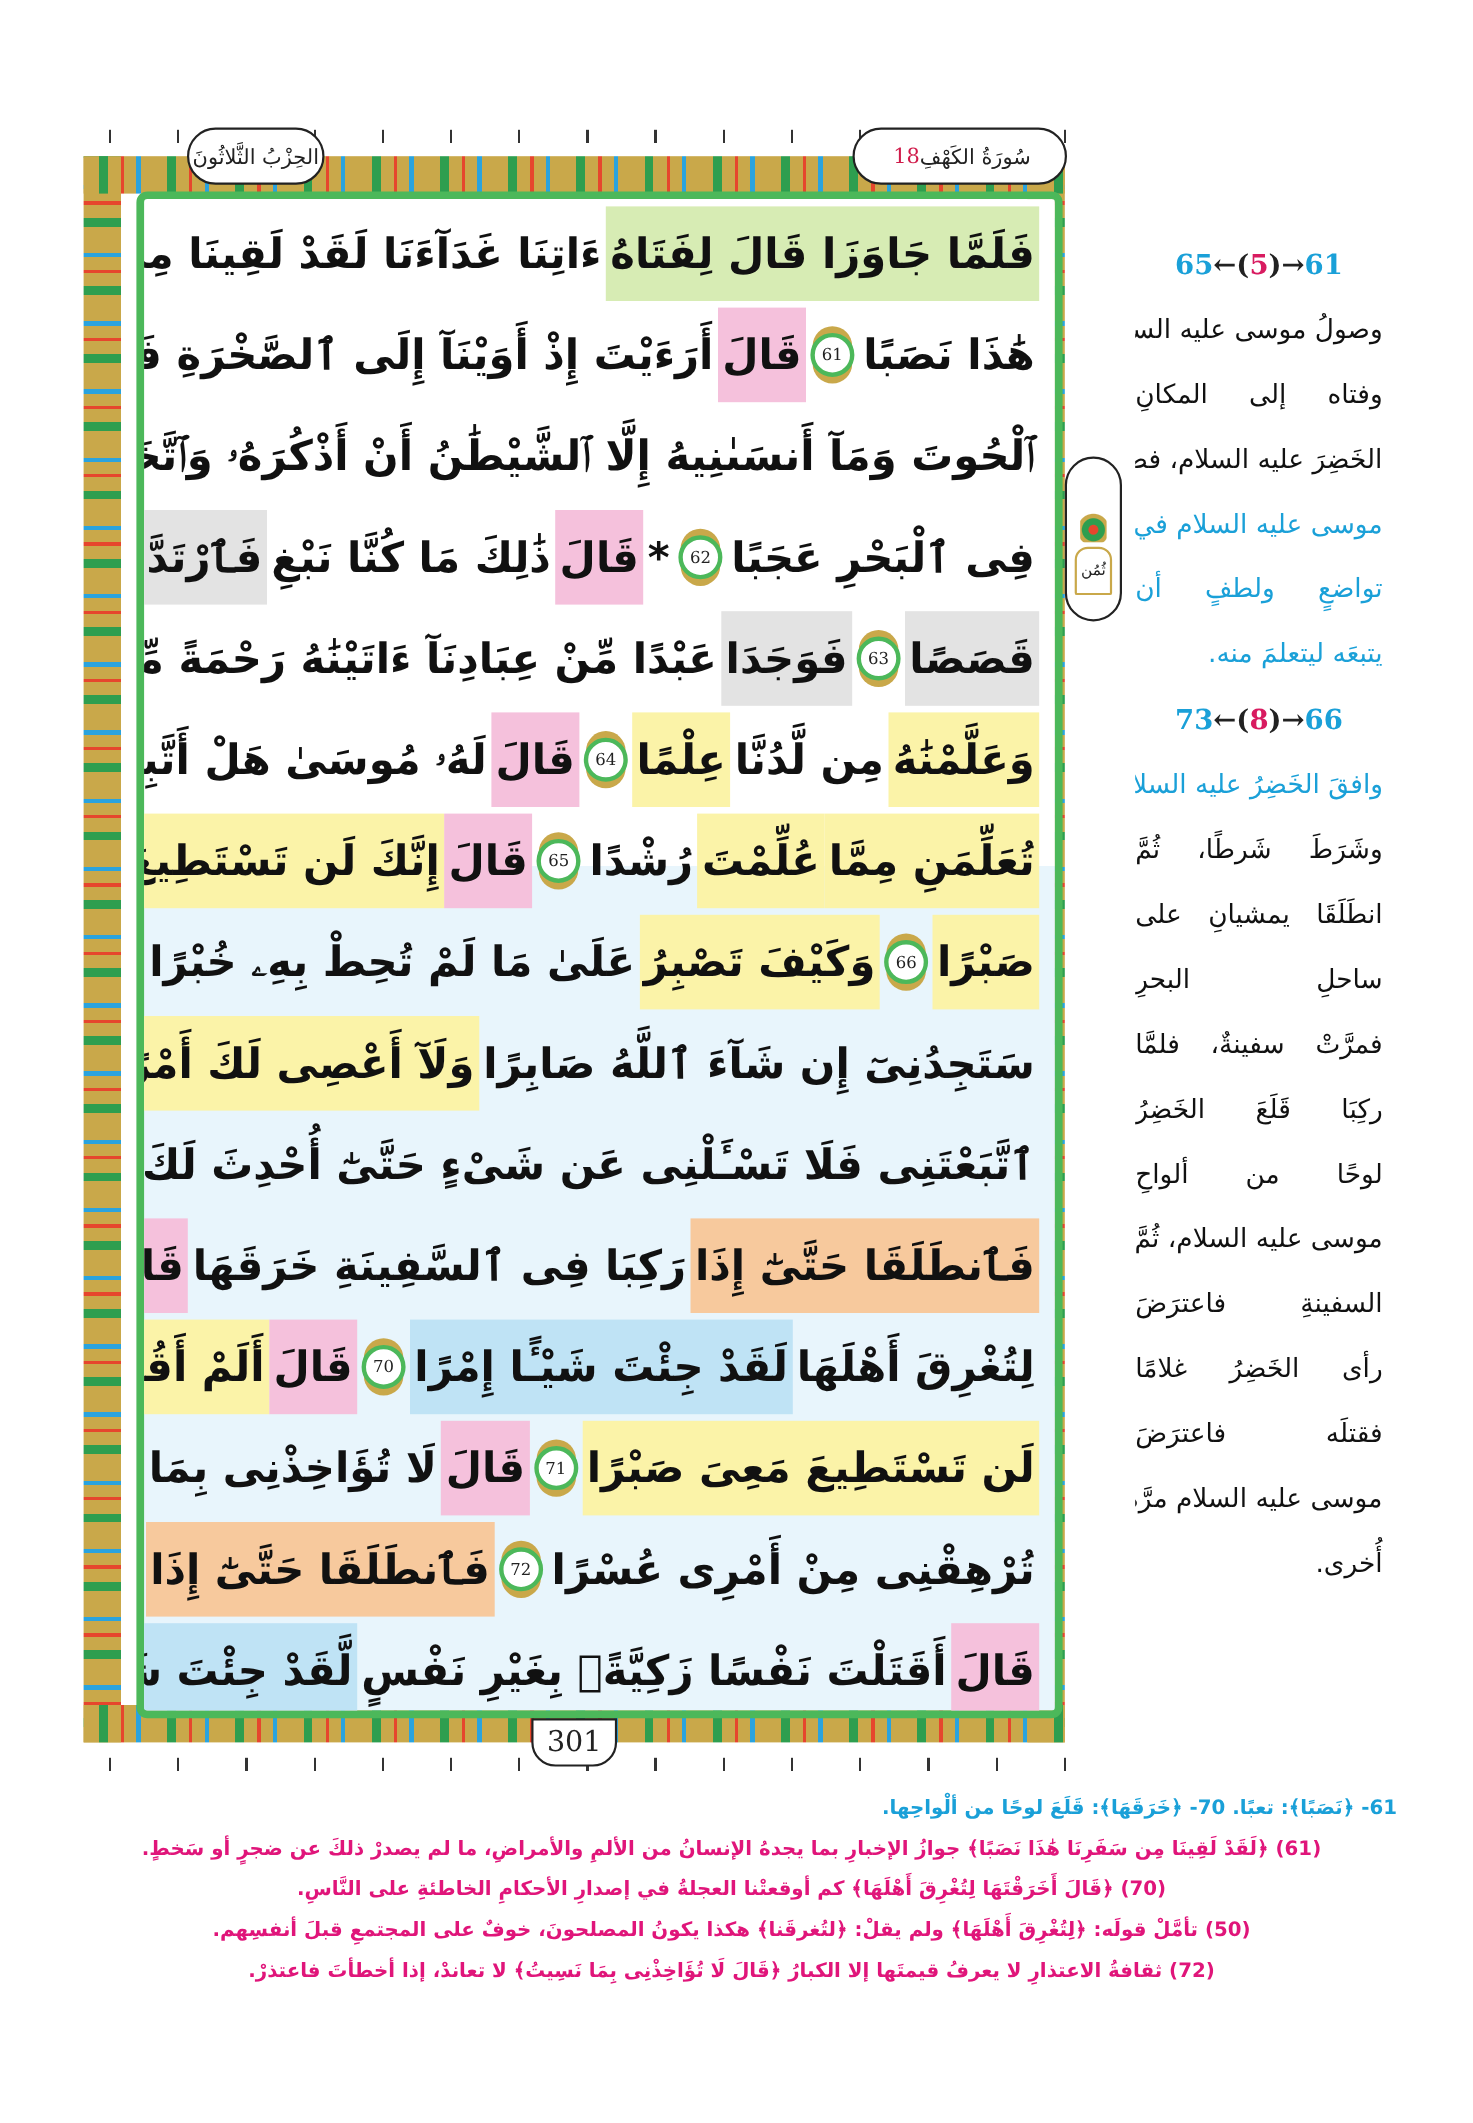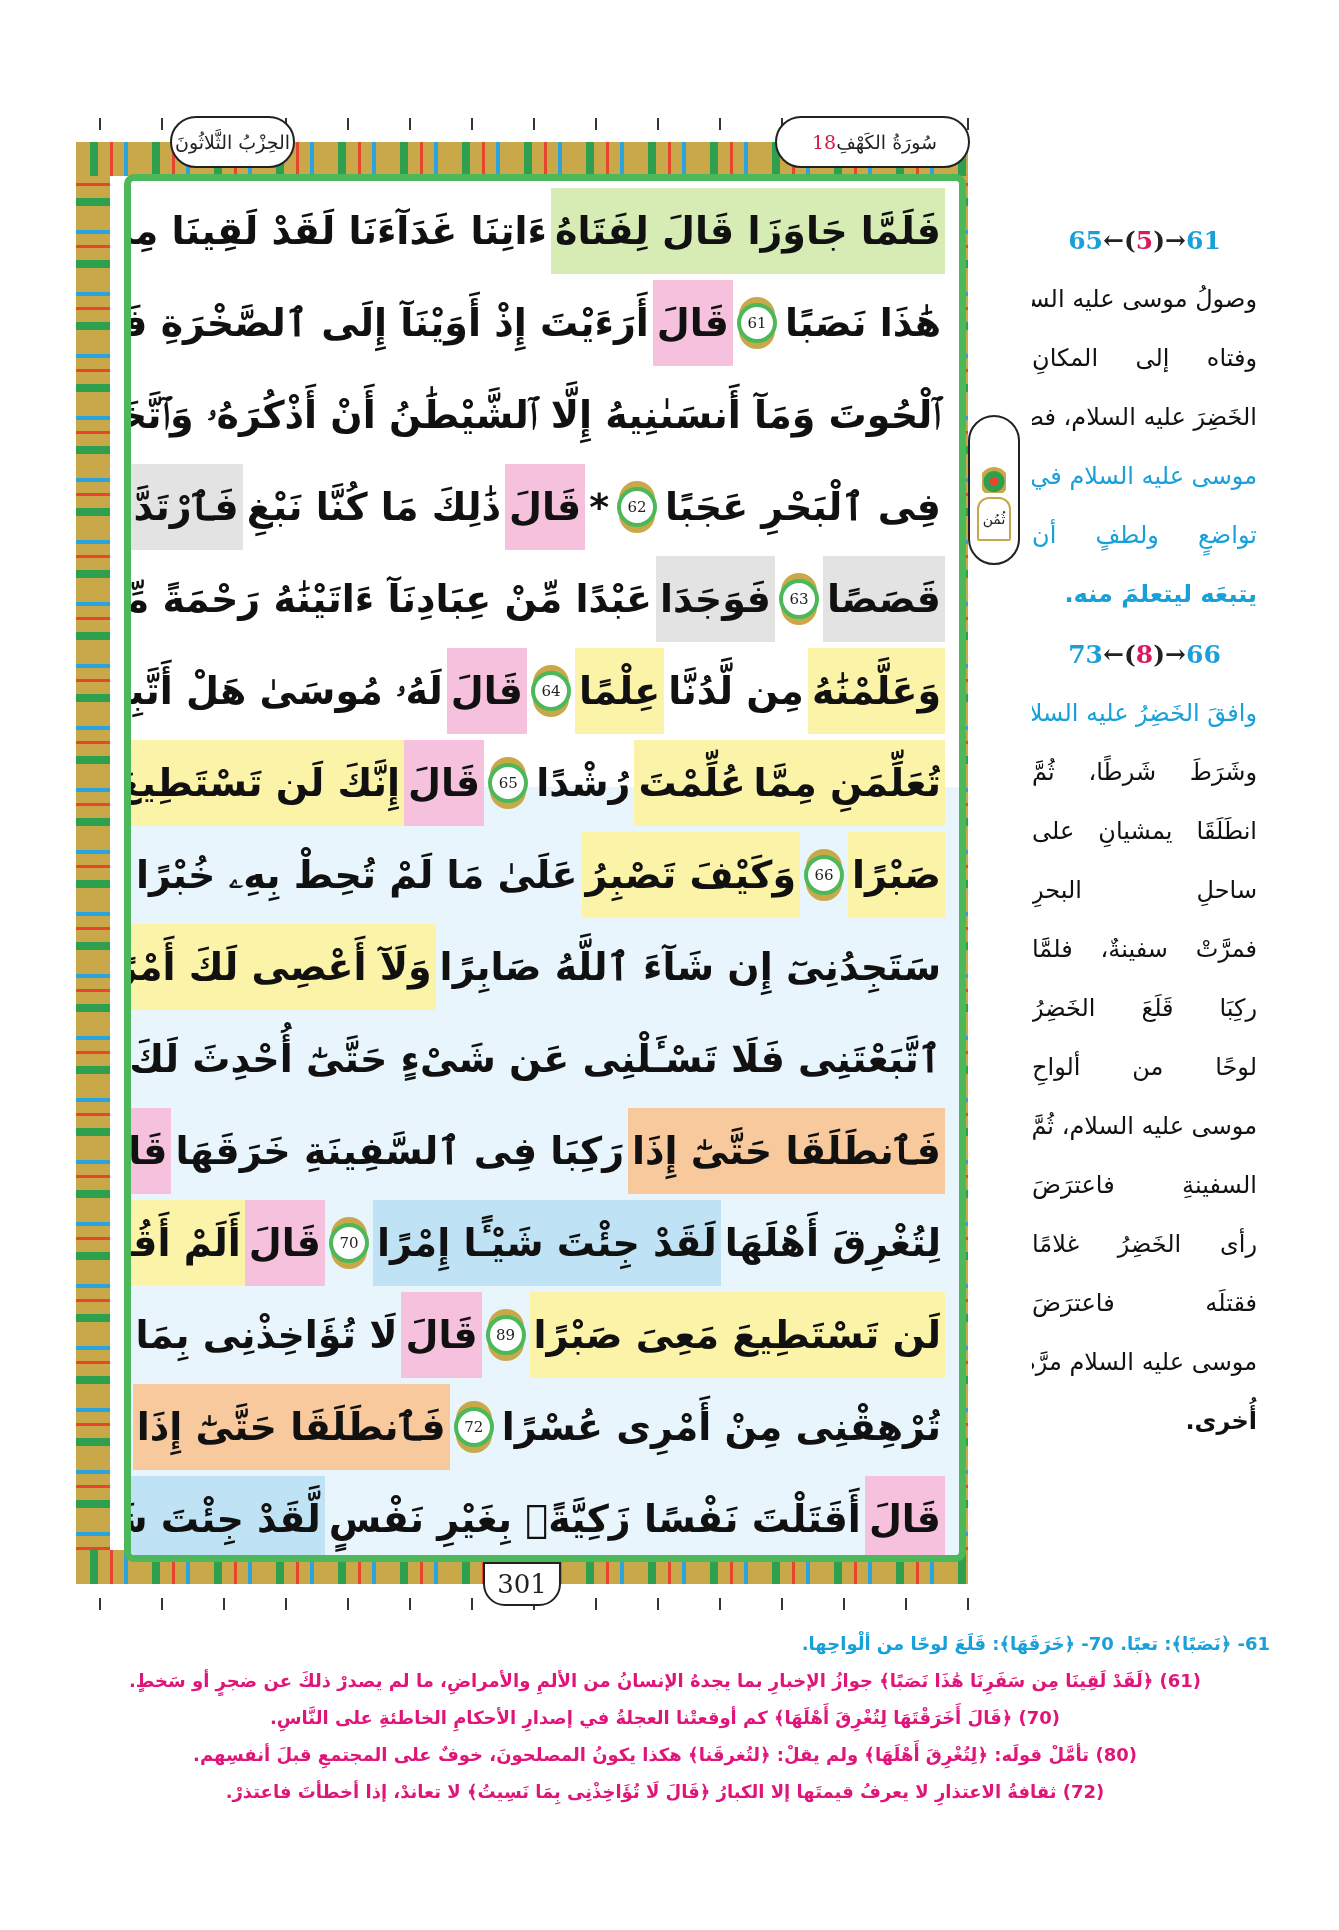--- a/index.html
+++ b/index.html
@@ -88,21 +88,21 @@
     font-family: "DejaVu Sans", sans-serif; font-size: 24px; color: #111; text-align: justify;
   }
   .side-range {
     height: 60px; display: flex; align-items: center; justify-content: center; direction: ltr;
     font-family: "DejaVu Serif", serif; font-weight: bold; font-size: 25px; color: #1aa0d8;
   }
   .side-range .cnt { color: #d81b60; }
   .side-range .par { color: #222; }
   .side-line { height: 59px; line-height: 59px; text-align-last: justify; white-space: nowrap; overflow: hidden; }
   .side-line.blue { color: #1aa0d8; }
-  .side-line.last { text-align-last: right; font-weight: bold; }
+  .side-line.last { text-align-last: right; }
 
   
   .notes { position: absolute; left: 60px; top: 1625px; width: 1210px; direction: rtl;
     font-family: "DejaVu Sans", sans-serif; font-weight: bold; font-size: 18px; }
   .note { height: 37px; line-height: 37px; white-space: nowrap; overflow: hidden; }
   .note.vocab { color: #1aa0d8; }
   .note.lesson { color: #e0157a; text-align: center; }
 </style>
 </head>
 <body>
@@ -184,21 +184,21 @@
     </div>
     <div class="q-line" style="top: 1016px;">
       <span class="seg">لِتُغْرِقَ أَهْلَهَا</span>
       <span class="seg hl-blue">لَقَدْ جِئْتَ شَيْـًٔا إِمْرًا</span>
       <span class="ayah-marker">70</span>
       <span class="seg hl-pink">قَالَ</span>
       <span class="seg hl-yellow">أَلَمْ أَقُلْ إِنَّكَ</span>
     </div>
     <div class="q-line" style="top: 1108px;">
       <span class="seg hl-yellow">لَن تَسْتَطِيعَ مَعِىَ صَبْرًا</span>
-      <span class="ayah-marker">89</span>
+      <span class="ayah-marker">71</span>
       <span class="seg hl-pink">قَالَ</span>
       <span class="seg">لَا تُؤَاخِذْنِى بِمَا نَسِيتُ وَلَا</span>
     </div>
     <div class="q-line" style="top: 1200px;">
       <span class="seg">تُرْهِقْنِى مِنْ أَمْرِى عُسْرًا</span>
       <span class="ayah-marker">72</span>
       <span class="seg hl-orange">فَٱنطَلَقَا حَتَّىٰٓ إِذَا</span>
       <span class="seg">لَقِيَا غُلَٰمًا فَقَتَلَهُۥ</span>
     </div>
     <div class="q-line" style="top: 1292px;">
@@ -248,15 +248,15 @@
     <div class="side-line">رأى الخَضِرُ غلامًا</div>
     <div class="side-line">فقتلَه فاعترَضَ</div>
     <div class="side-line">موسى عليه السلام مرَّةً</div>
     <div class="side-line last">أُخرى.</div>
   </div>
 
 <div class="notes" id="notes">
     <div class="note vocab">61- ﴿نَصَبًا﴾: تعبًا. 70- ﴿خَرَقَهَا﴾: قَلَعَ لوحًا من ألْواحِها.</div>
     <div class="note lesson">(61) ﴿لَقَدْ لَقِينَا مِن سَفَرِنَا هَٰذَا نَصَبًا﴾ جوازُ الإخبارِ بما يجدهُ الإنسانُ من الألمِ والأمراضِ، ما لم يصدرْ ذلكَ عن ضجرٍ أو سَخطٍ.</div>
     <div class="note lesson">(70) ﴿قَالَ أَخَرَقْتَهَا لِتُغْرِقَ أَهْلَهَا﴾ كم أوقعتْنا العجلةُ في إصدارِ الأحكامِ الخاطئةِ على النَّاسِ.</div>
-    <div class="note lesson">(80) تأمَّلْ قولَه: ﴿لِتُغْرِقَ أَهْلَهَا﴾ ولم يقلْ: ﴿لتُغرقَنا﴾ هكذا يكونُ المصلحونَ، خوفٌ على المجتمعِ قبلَ أنفسِهم.</div>
+    <div class="note lesson">(50) تأمَّلْ قولَه: ﴿لِتُغْرِقَ أَهْلَهَا﴾ ولم يقلْ: ﴿لتُغرقَنا﴾ هكذا يكونُ المصلحونَ، خوفٌ على المجتمعِ قبلَ أنفسِهم.</div>
     <div class="note lesson">(72) ثقافةُ الاعتذارِ لا يعرفُ قيمتَها إلا الكبارُ ﴿قَالَ لَا تُؤَاخِذْنِى بِمَا نَسِيتُ﴾ لا تعاندْ، إذا أخطأتَ فاعتذرْ.</div>
   </div>
 
 </body></html>

